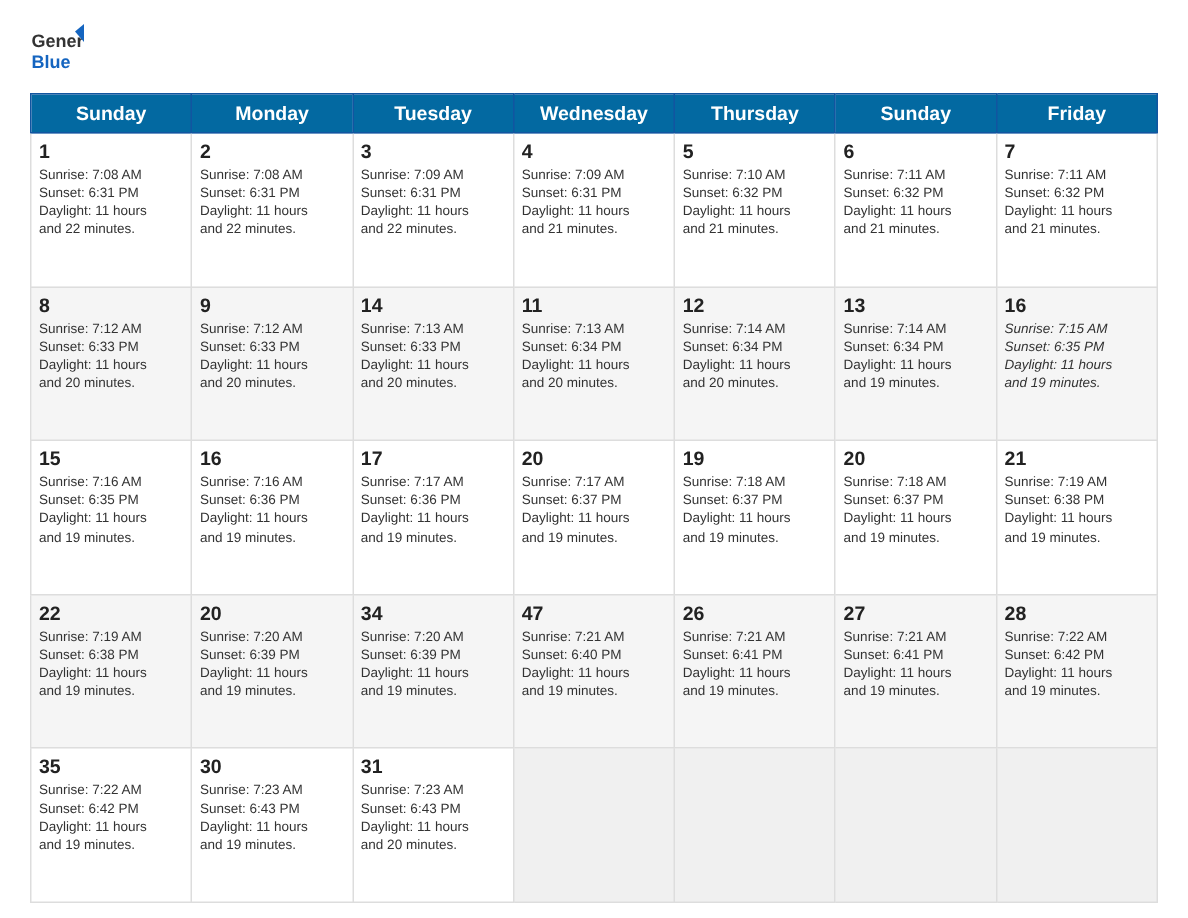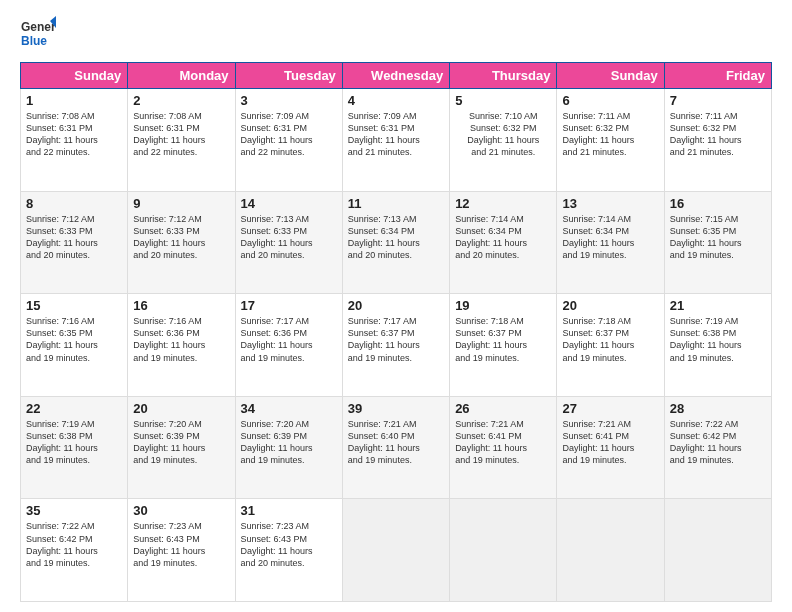--- a/index.html
+++ b/index.html
@@ -42,25 +42,25 @@
       text-align: right;
     }
     .calendar {
       flex: 1;
       border: 1px solid #ccc;
       border-collapse: collapse;
       width: 100%;
       table-layout: fixed;
     }
     .calendar th {
-      background: #ec4899;
+      background: #0369a1;
       color: #fff;
       font-size: 13px;
       font-weight: bold;
-      text-align: right;
+      text-align: center;
       padding: 5px 6px;
       border: 1px solid #1255a0;
     }
     .calendar td {
       vertical-align: top;
       padding: 4px 5px;
       border: 1px solid #ddd;
       font-size: 9.5px;
       color: #333;
       background: #fff;
@@ -140,21 +140,21 @@
           </td>
           <td>
             <span class="day-num">4</span>
             <div class="cell-text" style="white-space: pre-line;">Sunrise: 7:09 AM
 Sunset: 6:31 PM
 Daylight: 11 hours
 and 21 minutes.</div>
           </td>
           <td>
             <span class="day-num">5</span>
-            <div class="cell-text" style="white-space: pre-line; text-align: center;">Sunrise: 7:10 AM
+            <div class="cell-text" style="white-space: pre-line;">Sunrise: 7:10 AM
 Sunset: 6:32 PM
 Daylight: 11 hours
 and 21 minutes.</div>
           </td>
           <td>
             <span class="day-num">6</span>
             <div class="cell-text" style="white-space: pre-line;">Sunrise: 7:11 AM
 Sunset: 6:32 PM
 Daylight: 11 hours
 and 21 minutes.</div>
@@ -205,21 +205,21 @@
           </td>
           <td>
             <span class="day-num">13</span>
             <div class="cell-text" style="white-space: pre-line;">Sunrise: 7:14 AM
 Sunset: 6:34 PM
 Daylight: 11 hours
 and 19 minutes.</div>
           </td>
           <td>
             <span class="day-num">16</span>
-            <div class="cell-text" style="white-space: pre-line;">Sunrise: 7:15 AM
+            <div class="cell-text" style="white-space: pre-line; font-style: italic;">Sunrise: 7:15 AM
 Sunset: 6:35 PM
 Daylight: 11 hours
 and 19 minutes.</div>
           </td>
         </tr>
         <tr>
           <td>
             <span class="day-num">15</span>
             <div class="cell-text" style="white-space: pre-line;">Sunrise: 7:16 AM
 Sunset: 6:35 PM
@@ -285,21 +285,21 @@
 and 19 minutes.</div>
           </td>
           <td>
             <span class="day-num">34</span>
             <div class="cell-text" style="white-space: pre-line;">Sunrise: 7:20 AM
 Sunset: 6:39 PM
 Daylight: 11 hours
 and 19 minutes.</div>
           </td>
           <td>
-            <span class="day-num">39</span>
+            <span class="day-num">47</span>
             <div class="cell-text" style="white-space: pre-line;">Sunrise: 7:21 AM
 Sunset: 6:40 PM
 Daylight: 11 hours
 and 19 minutes.</div>
           </td>
           <td>
             <span class="day-num">26</span>
             <div class="cell-text" style="white-space: pre-line;">Sunrise: 7:21 AM
 Sunset: 6:41 PM
 Daylight: 11 hours

